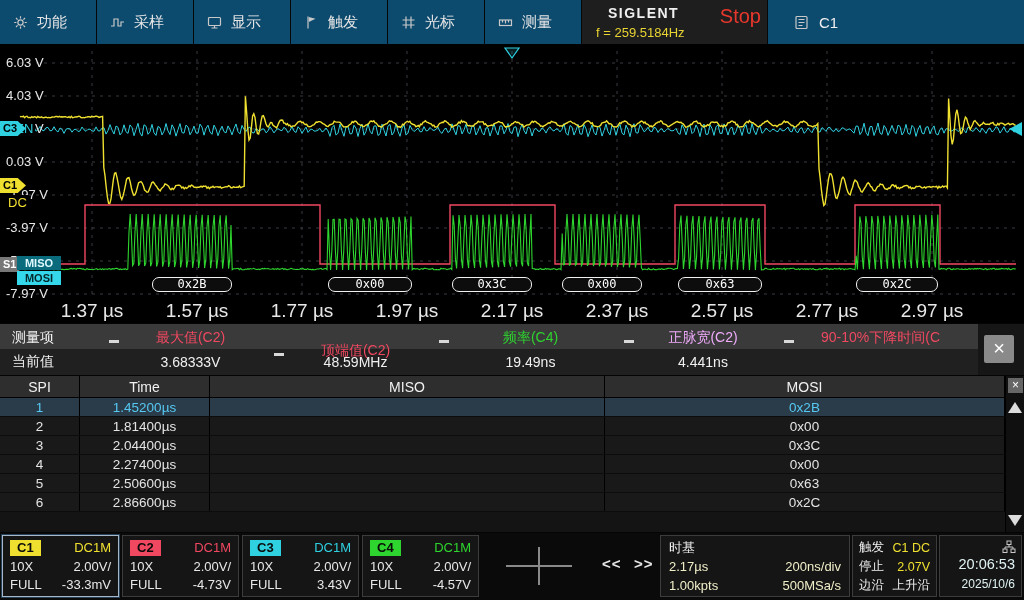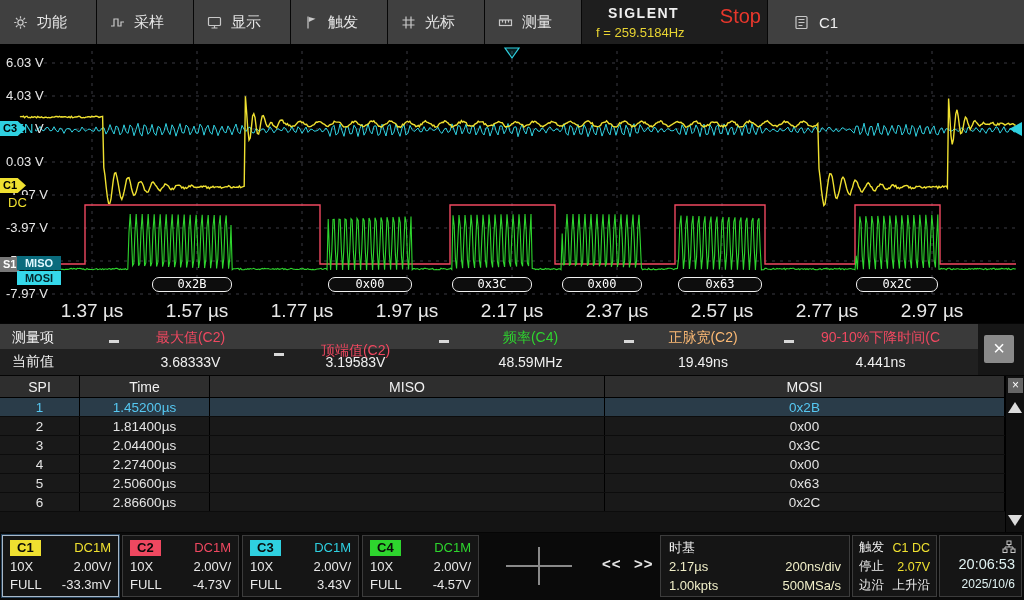--- a/index.html
+++ b/index.html
@@ -1,20 +1,20 @@
 <!DOCTYPE html>
 <html><head>
 <meta charset="utf-8">
 <style>
 *{box-sizing:border-box;margin:0;padding:0}
 html,body{width:1024px;height:600px;background:#000;font-family:"Liberation Sans",sans-serif;overflow:hidden}
 #app{position:absolute;top:0;left:0;width:1024px;height:600px;background:#050505}
 
 
-#menubar{position:absolute;top:0;left:0;width:1024px;height:45px;background:#404040;display:flex;border-bottom:1px solid #000}
+#menubar{position:absolute;top:0;left:0;width:1024px;height:45px;background:#0c4a6e;display:flex;border-bottom:1px solid #000}
 .menu-item{flex:0 0 97px;display:flex;align-items:center;gap:9px;padding-left:13px;border-right:1px solid #070707;color:#e6e6e6;font-size:15px;cursor:default}
 .mi{width:15px;height:15px;stroke:#c8c8c8;fill:none;stroke-width:1.2}
 #brand-box{flex:0 0 186px;position:relative;background:#1e1e1e;border-right:1px solid #070707}
 #brand{position:absolute;left:26px;top:5px;color:#f0f0f0;font-weight:bold;font-size:14px;letter-spacing:1.5px}
 #run-state{position:absolute;right:6px;top:5px;color:#e8372c;font-size:20px}
 #trig-freq{position:absolute;left:14px;bottom:4px;color:#e8d432;font-size:13px}
 #ch-select{flex:1;display:flex;align-items:center;gap:10px;padding-left:26px;color:#f0f0f0;font-size:15px}
 
 
 #scope{position:absolute;top:45px;left:0;width:1024px;height:278px;background:#000}
@@ -185,27 +185,26 @@
     <div class="bus-name" id="miso-label">MISO</div>
     <div class="bus-name" id="mosi-label">MOSI</div>
   </div>
 
   <div id="measure-panel">
     <div class="m-row m-head">
       <div class="m-label">测量项</div>
       <div class="m-cell" style="color: rgb(239, 72, 96);">最大值(C2)</div>
       <div class="m-cell" style="color: rgb(239, 72, 96); margin-top: 27px;">顶端值(C2)</div>
       <div class="m-cell" style="color: rgb(46, 213, 46);">频率(C4)</div>
-      <div class="m-cell" style="color: #fdba74;">正脉宽(C2)</div>
+      <div class="m-cell" style="color: #f0abfc;">正脉宽(C2)</div>
       <div class="m-cell" style="color: rgb(239, 72, 96);">90-10%下降时间(C</div>
     </div>
     <div class="m-row m-vals">
       <div class="m-label">当前值</div>
       <div class="m-cell">3.68333V</div>
-      <div class="m-cell">3.19583V</div>
       <div class="m-cell">48.59MHz</div>
       <div class="m-cell">19.49ns</div>
       <div class="m-cell">4.441ns</div>
     </div>
     <div id="measure-close">×</div>
   </div>
 
   <div id="spi-table">
     <div class="t-head">
       <div>SPI</div>

